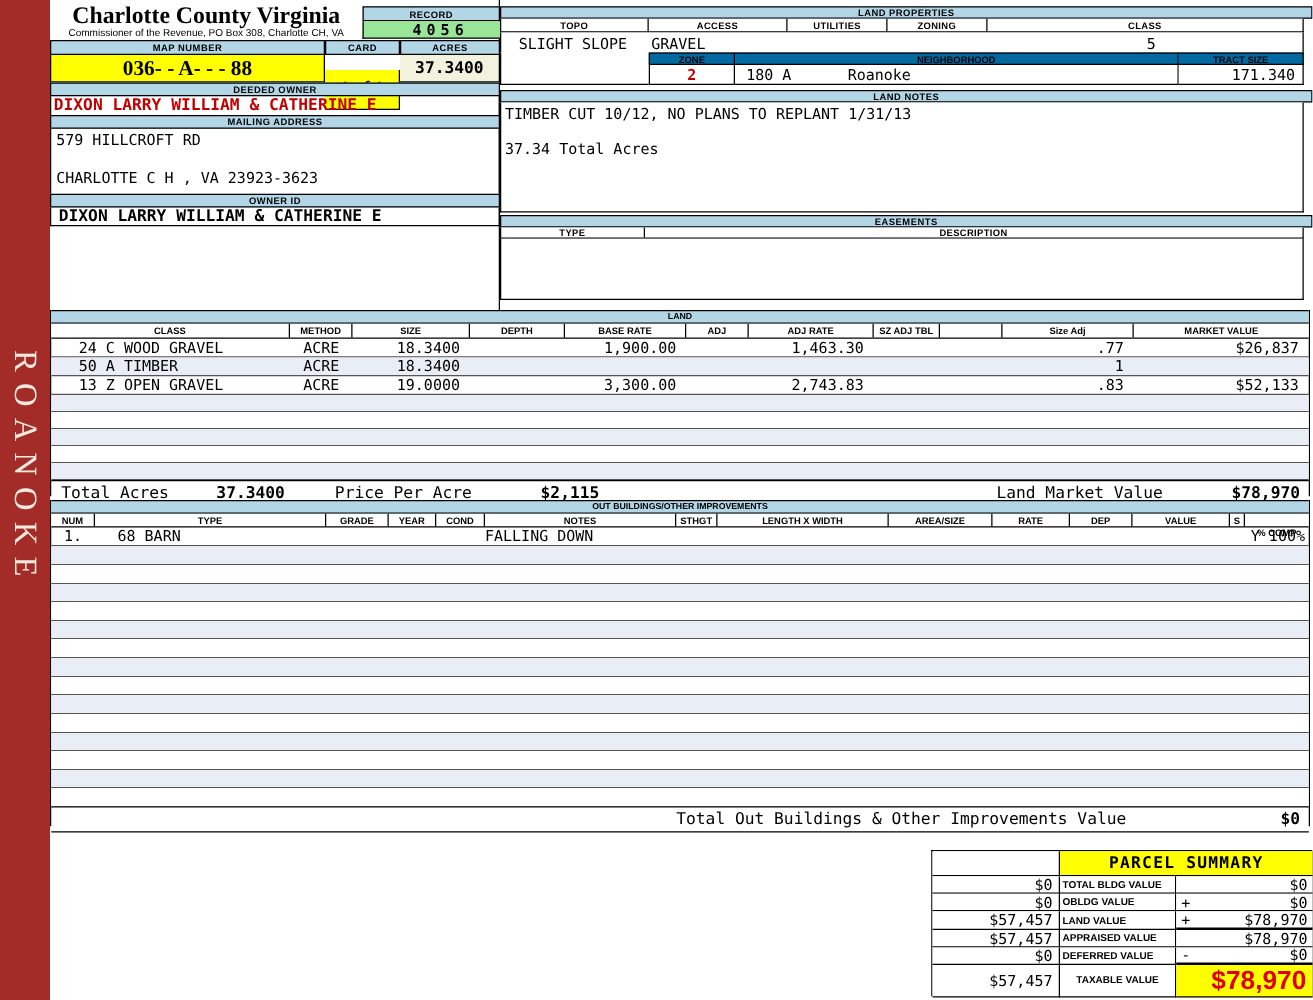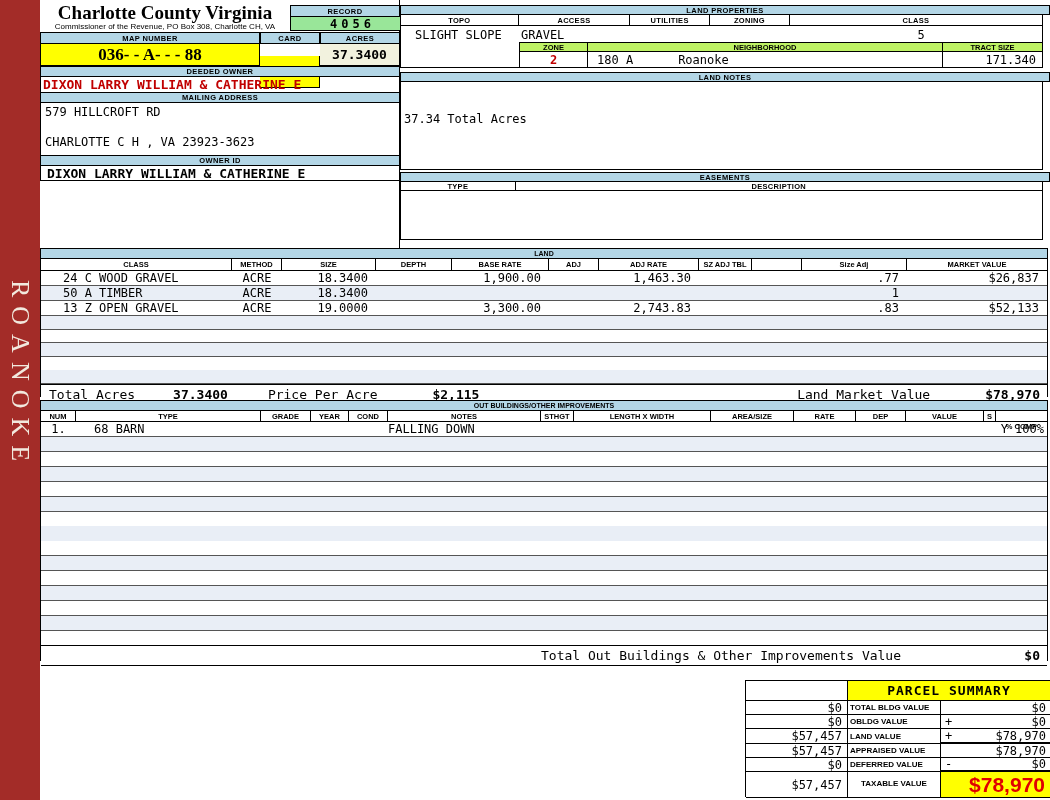--- a/index.html
+++ b/index.html
@@ -59,21 +59,21 @@
   
   .lp-band{left:400px;top:5px;width:650px;height:10px;}
   .lp-hdr{left:400px;top:15px;width:643px;height:11px;}
   .lp-val{left:400px;top:26px;width:643px;height:16px;background:#fff;border-left:1px solid #000;border-right:1px solid #000;
           font:12px "DejaVu Sans Mono",monospace;}
   .lp-val .topo{position:absolute;left:14px;top:2px;}
   .lp-val .access{position:absolute;left:120px;top:2px;}
   .lp-val .class{position:absolute;left:490px;top:2px;width:60px;text-align:center;}
   .zone-leftcell{left:400px;top:42px;width:119px;height:26px;background:#fff;border-left:1px solid #000;border-bottom:1px solid #000;}
   .zone-hdr{left:519px;top:42px;width:524px;height:10px;display:flex;}
-  .zone-hdr>div{background:#bef264;border:1px solid #000;border-left:none;box-sizing:border-box;
+  .zone-hdr>div{background:#0369a1;border:1px solid #000;border-left:none;box-sizing:border-box;
       font:bold 7.5px "Liberation Sans",sans-serif;display:flex;align-items:center;justify-content:center;height:100%;}
   .zone-hdr>div:first-child{border-left:1px solid #000;}
   .zone-val{left:519px;top:52px;width:524px;height:16px;display:flex;font:12px "DejaVu Sans Mono",monospace;}
   .zone-val>div{border-bottom:1px solid #000;border-right:1px solid #000;box-sizing:border-box;display:flex;align-items:center;height:100%;background:#fff;}
   .zone-val>div:first-child{border-left:1px solid #000;}
   .notes-band{left:400px;top:72px;width:650px;height:10px;}
   .notes-box{left:400px;top:82px;width:643px;height:88px;background:#fff;border:1px solid #000;border-top:none;
              font:12px "DejaVu Sans Mono",monospace;}
   .notes-box .n1{position:absolute;left:3px;top:2px;}
   .notes-box .n2{position:absolute;left:3px;top:30px;}
@@ -188,20 +188,21 @@
   <div style="width:69px;justify-content:center;" class="red">2</div>
   <div style="width:355px;">
     <span style="margin-left:9px;">180 A</span>
     <span style="margin-left:45px;">Roanoke</span>
   </div>
   <div style="width:100px;justify-content:flex-end;padding-right:6px;">171.340</div>
 </div>
 
 <div class="abs band notes-band">LAND NOTES</div>
 <div class="abs notes-box">
+  <div class="n1">TIMBER CUT 10/12, NO PLANS TO REPLANT 1/31/13</div>
   <div class="n2">37.34 Total Acres</div>
 </div>
 
 <div class="abs band ease-band">EASEMENTS</div>
 <div class="abs whdr ease-hdr">
   <div style="width:115px;">TYPE</div>
   <div style="width:528px;">DESCRIPTION</div>
 </div>
 <div class="abs ease-box"></div>
 

